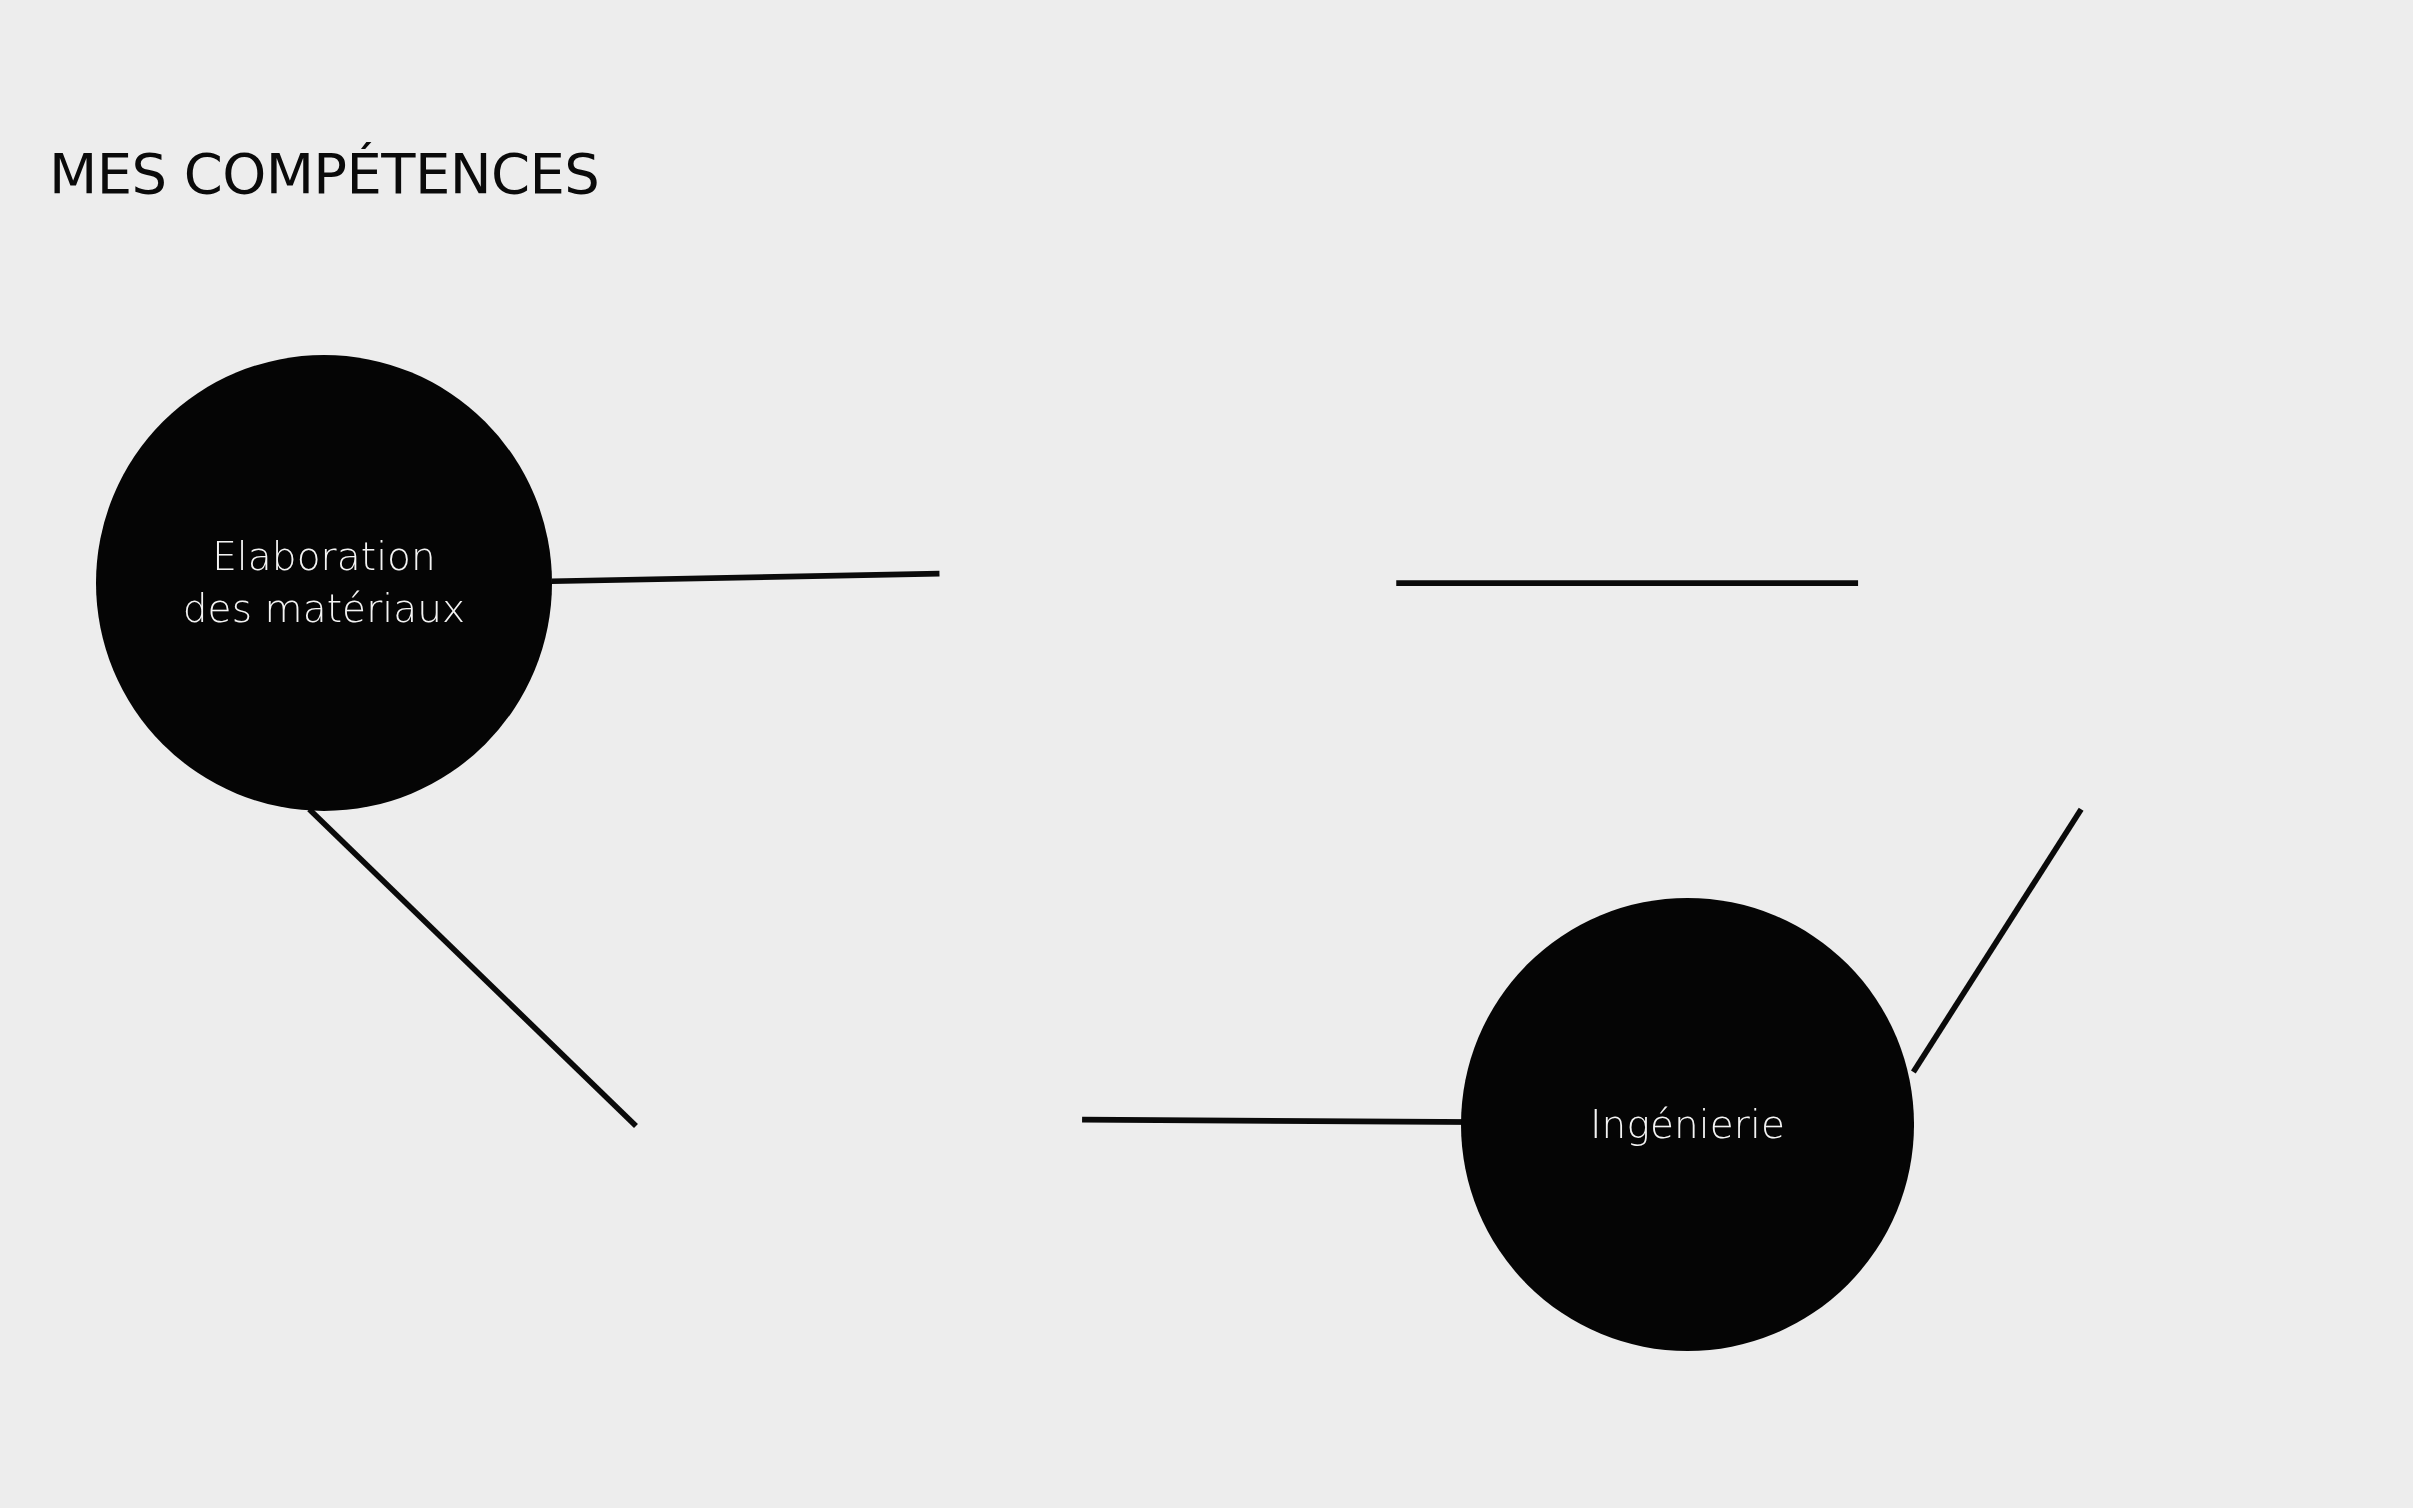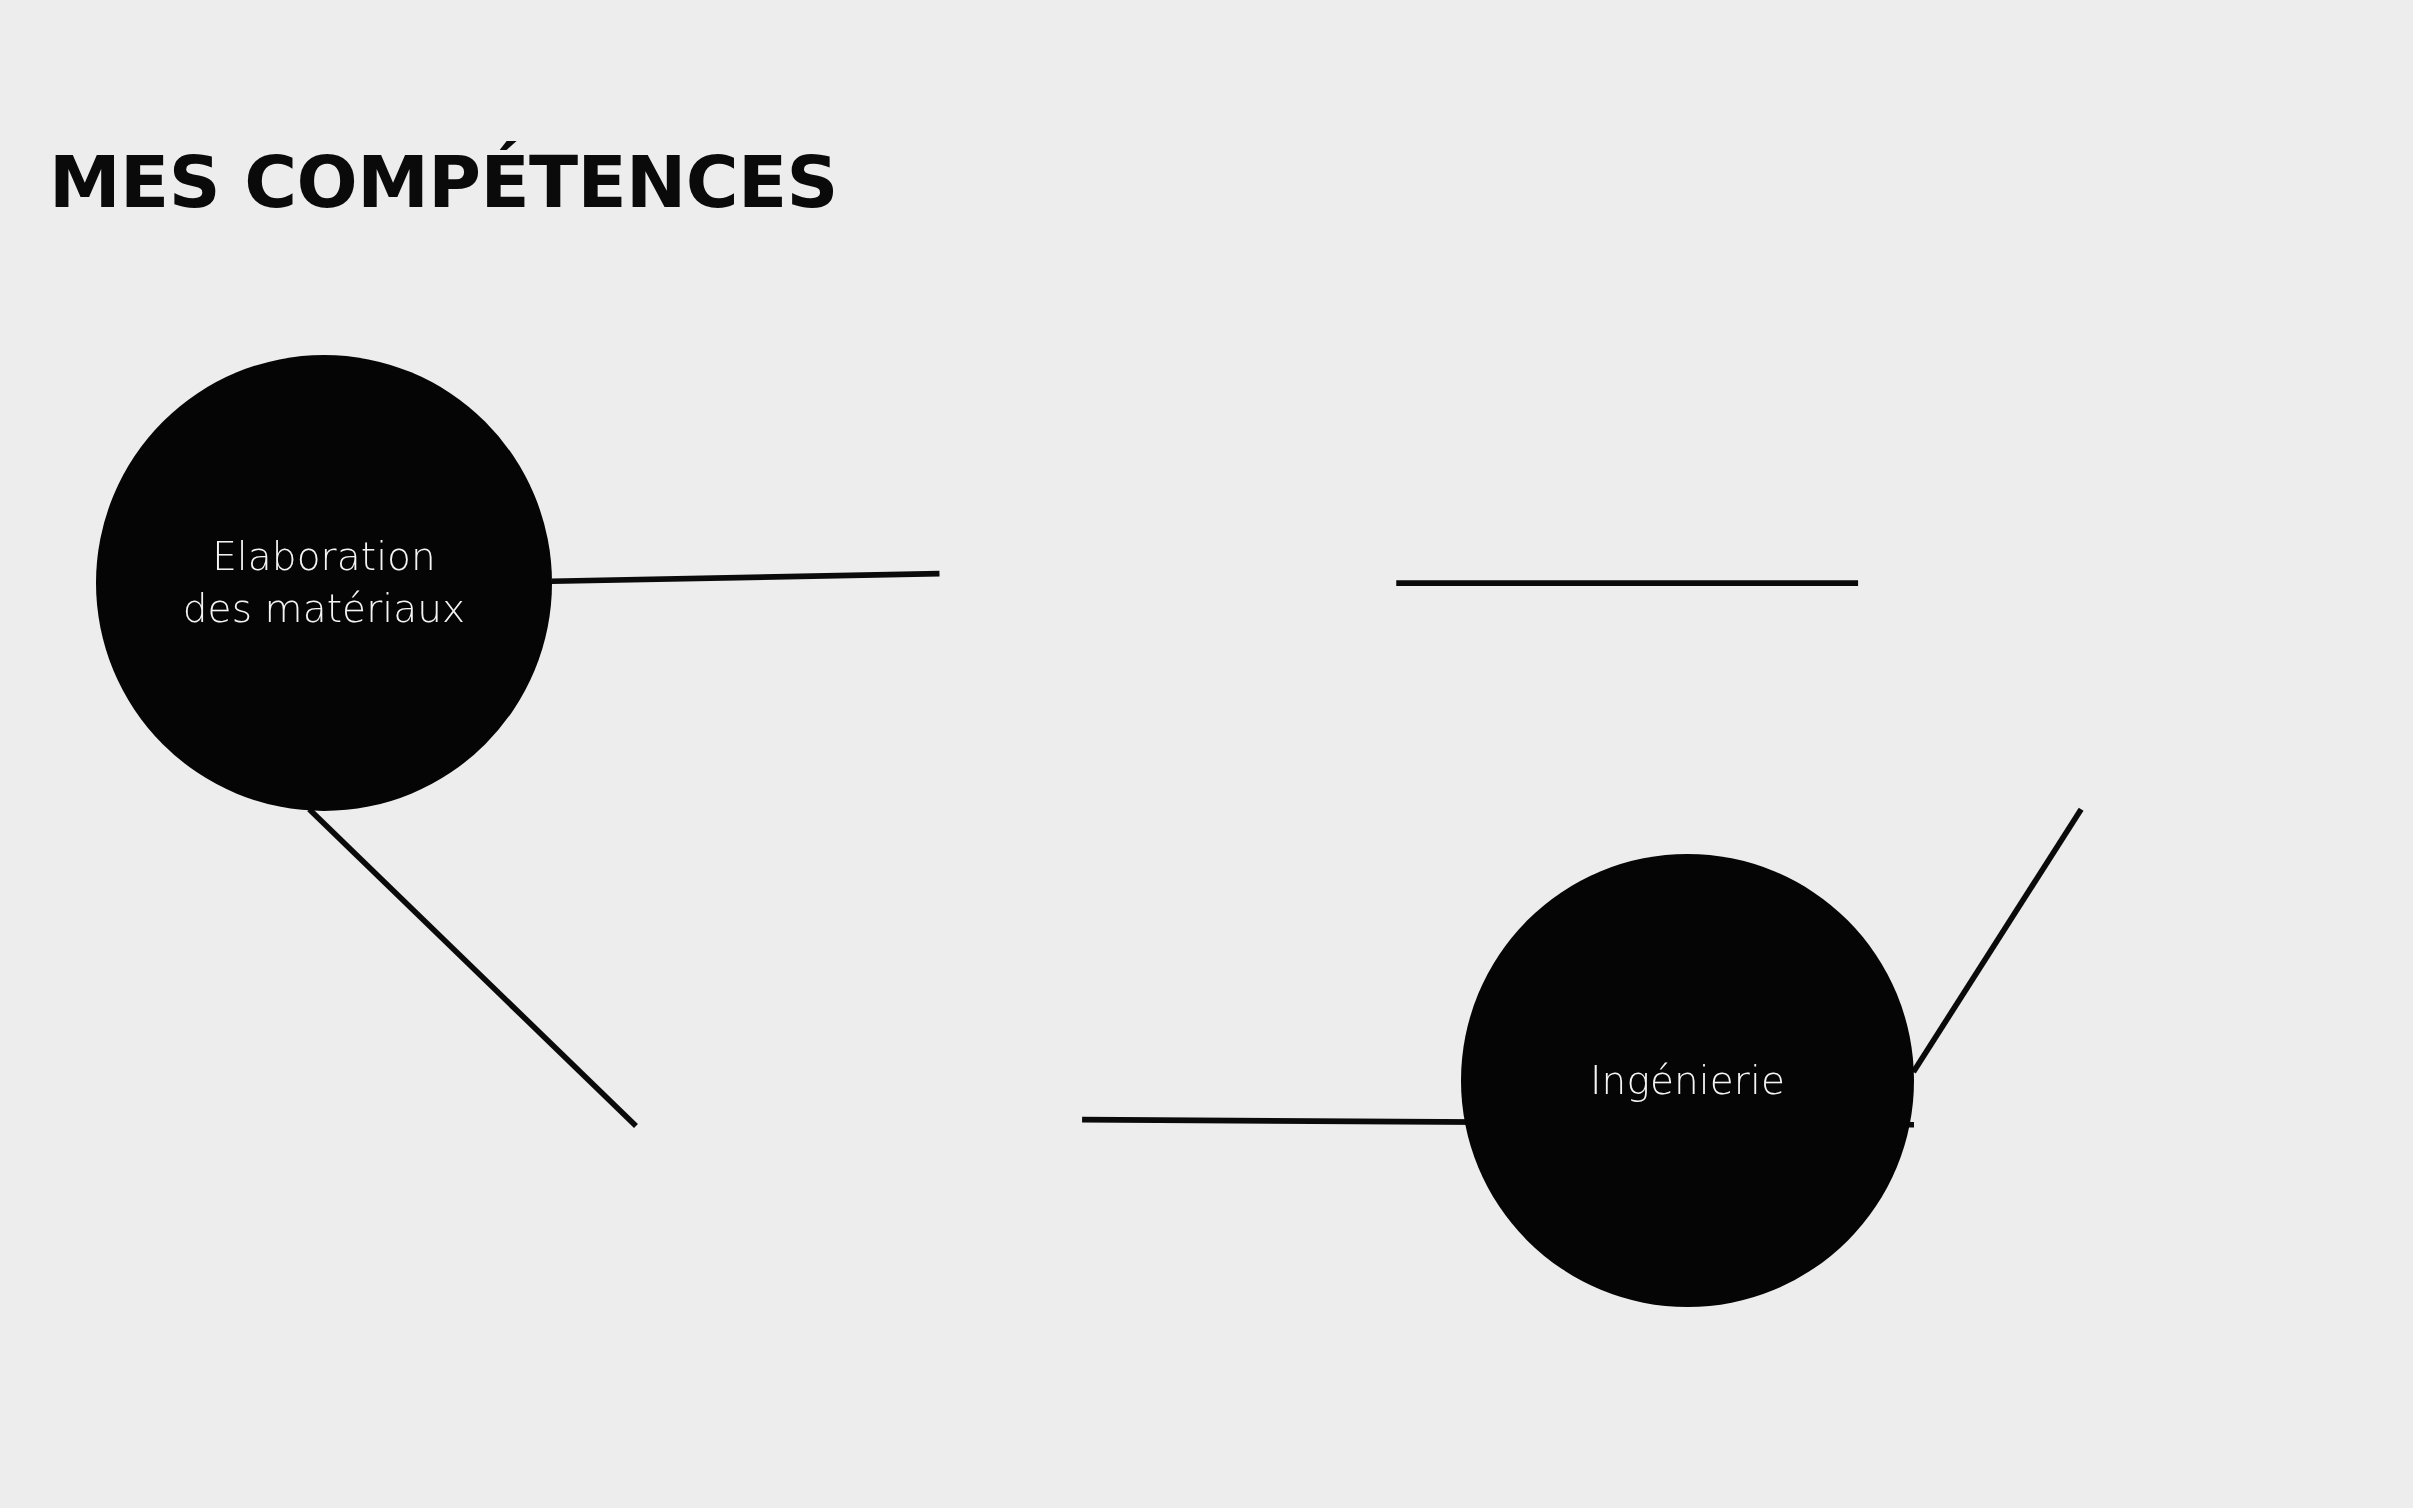--- a/index.html
+++ b/index.html
@@ -18,22 +18,22 @@
     font-family: "Liberation Sans", sans-serif;
   }
 
   
   .page-title {
     position: absolute;
     left: 49px;
     top: 146px;
     margin: 0;
     font-family: "DejaVu Sans", sans-serif;
-    font-size: 72px;
-    font-weight: 700;
+    font-size: 56px;
+    font-weight: 400;
     letter-spacing: -0.6px;
     color: #0a0a0a;
     line-height: 1.0;
     white-space: nowrap;
   }
 
   
   .edges {
     position: absolute;
     left: 0;
@@ -65,21 +65,21 @@
     letter-spacing: 0.1px;
     padding: 0 17.6px;
     white-space: pre-line;
   }
 
   
   #node-elaboration     { left: 96px;  top: 355px;  width: 456px; height: 456px; }
   #node-ecoconcevoir    { left: 938px; top: 354px;  width: 459px; height: 459px; }
   #node-miseenforme     { left: 1857px; top: 353px;  width: 462px; height: 462px; }
   #node-caracterisation { left: 632px; top: 898px; width: 453px; height: 453px; }
-  #node-ingenierie      { left: 1461px; top: 854px; width: 453px; height: 453px; align-items: center; }
+  #node-ingenierie      { left: 1461px; top: 898px; width: 453px; height: 453px; align-items: center; }
 </style>
 </head>
 <body>
 
 <div id="canvas">
 
   <h1 class="page-title">MES COMPÉTENCES</h1>
 
   <svg class="edges" viewBox="0 0 3840 2400" width="2413" height="1508" xmlns="http://www.w3.org/2000/svg">
     <line x1="878" y1="925" x2="1495" y2="913" stroke="#0a0a0a" stroke-width="9" stroke-linecap="butt"></line>

